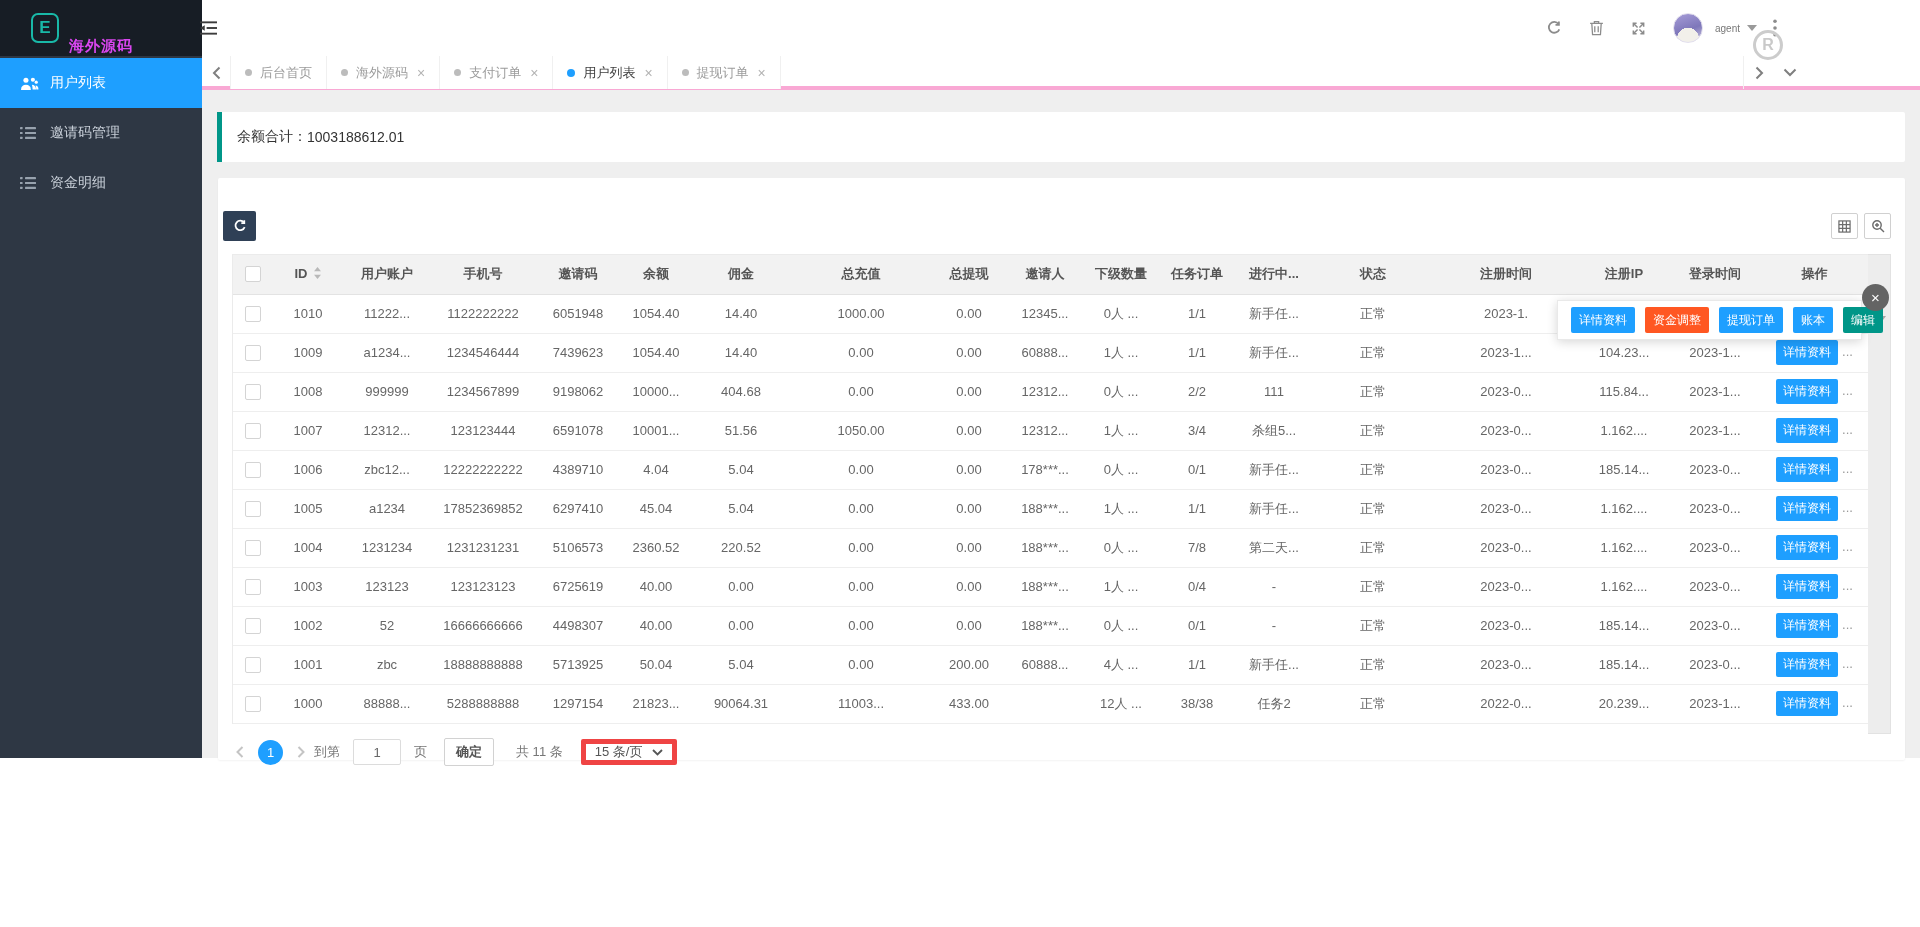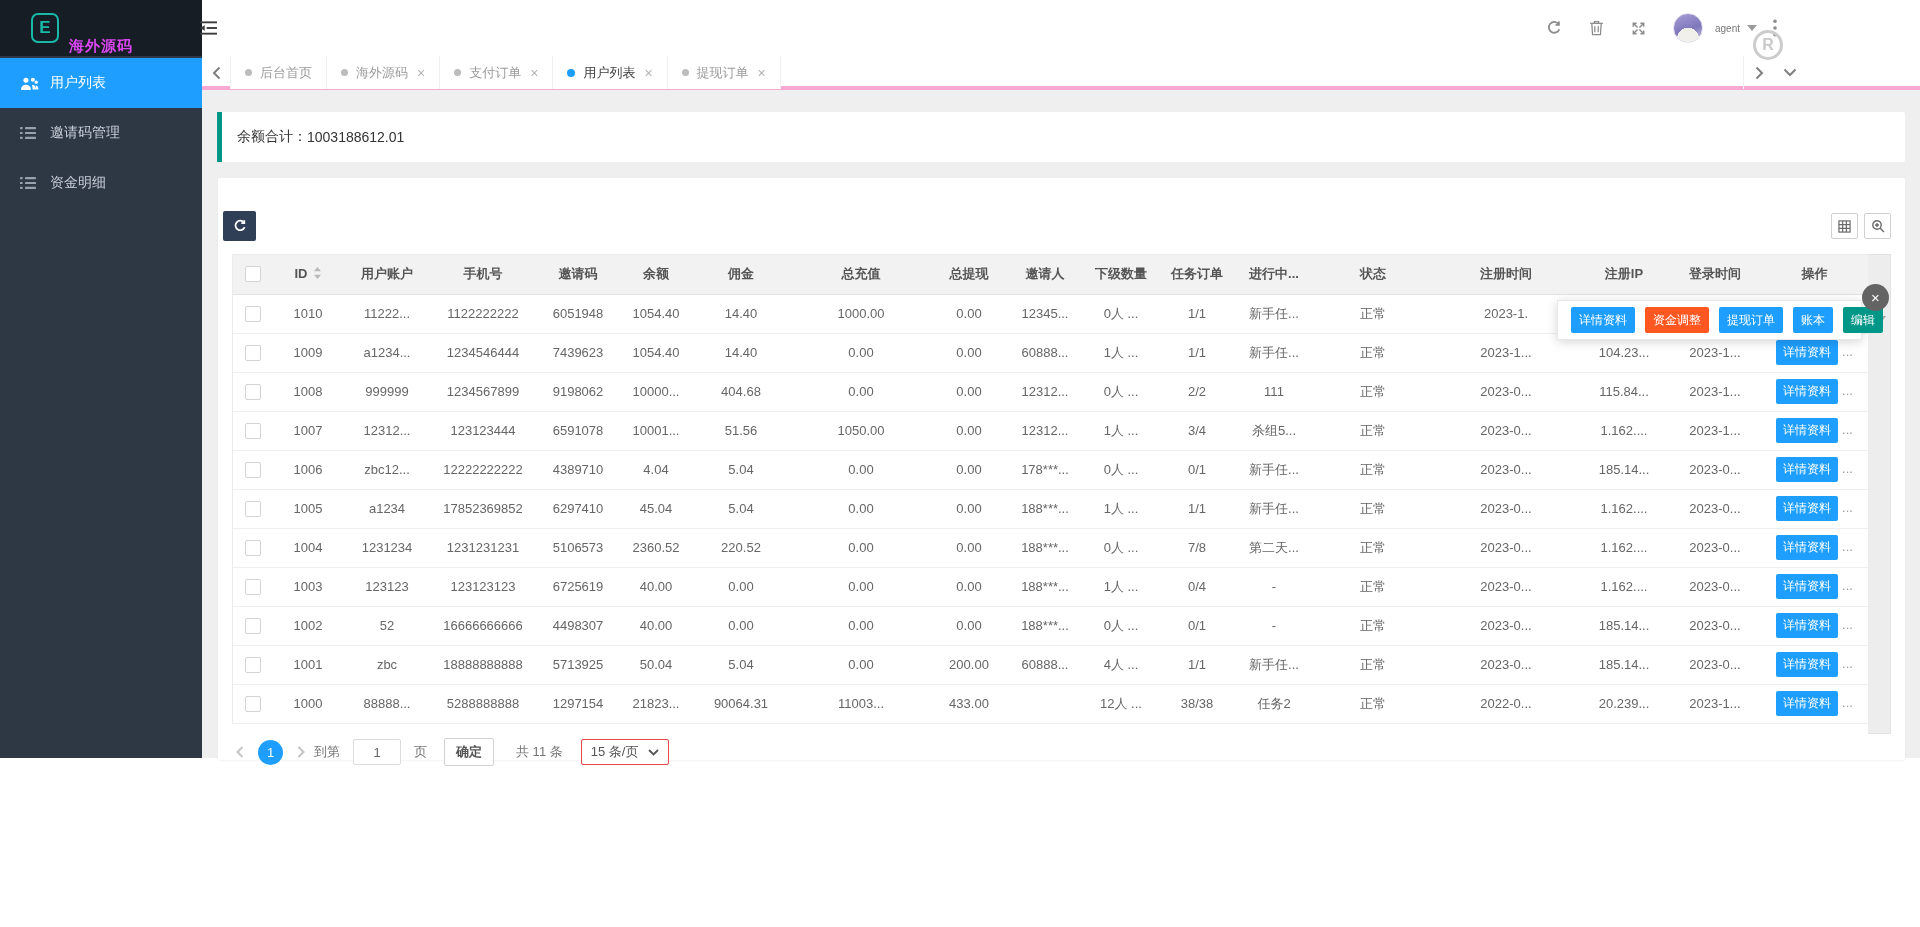--- a/index.html
+++ b/index.html
@@ -80,21 +80,21 @@
   .popup-close{position:absolute;left:304px;top:-17px;width:27px;height:27px;border-radius:50%;background:#646464;color:#fff;
                border:none;font-size:15px;display:flex;align-items:center;justify-content:center;cursor:pointer;}
 
   .pagination{position:absolute;left:14px;top:560px;height:28px;display:flex;align-items:center;font-size:13px;color:#777;}
   .pg-arrow{display:flex;align-items:center;color:#c4c4c4;cursor:pointer;padding:0 4px;}
   .pg-num{width:25px;height:25px;border-radius:50%;background:#1E9FFF;color:#fff;display:flex;align-items:center;justify-content:center;font-size:13px;margin:0 10px;cursor:pointer;}
   .pg-text{margin:0 5px;}
   .pg-input{width:48px;height:26px;border:1px solid #dcdcdc;border-radius:2px;text-align:center;font-size:13px;color:#666;margin:0 8px;background:#fff;}
   .pg-confirm{width:50px;height:28px;border:1px solid #d2d2d2;background:#fff;border-radius:2px;font-size:13px;color:#555;margin:0 12px;font-weight:bold;cursor:pointer;}
   .pg-total{margin:16px 10px;}
-  .pg-select{height:26px;border:1px solid #ef4444;border-radius:2px;background:#fff;display:flex;align-items:center;
+  .pg-select{height:26px;border:5px solid #ef4444;border-radius:2px;background:#fff;display:flex;align-items:center;
              padding:0 9px;margin-left:8px;color:#555;gap:10px;cursor:pointer;}
 </style>
 </head>
 <body>
 
 <header class="topbar">
   <div class="logo">
     <div class="logo-e">E</div>
     <div class="logo-title">海外源码</div>
   </div>

